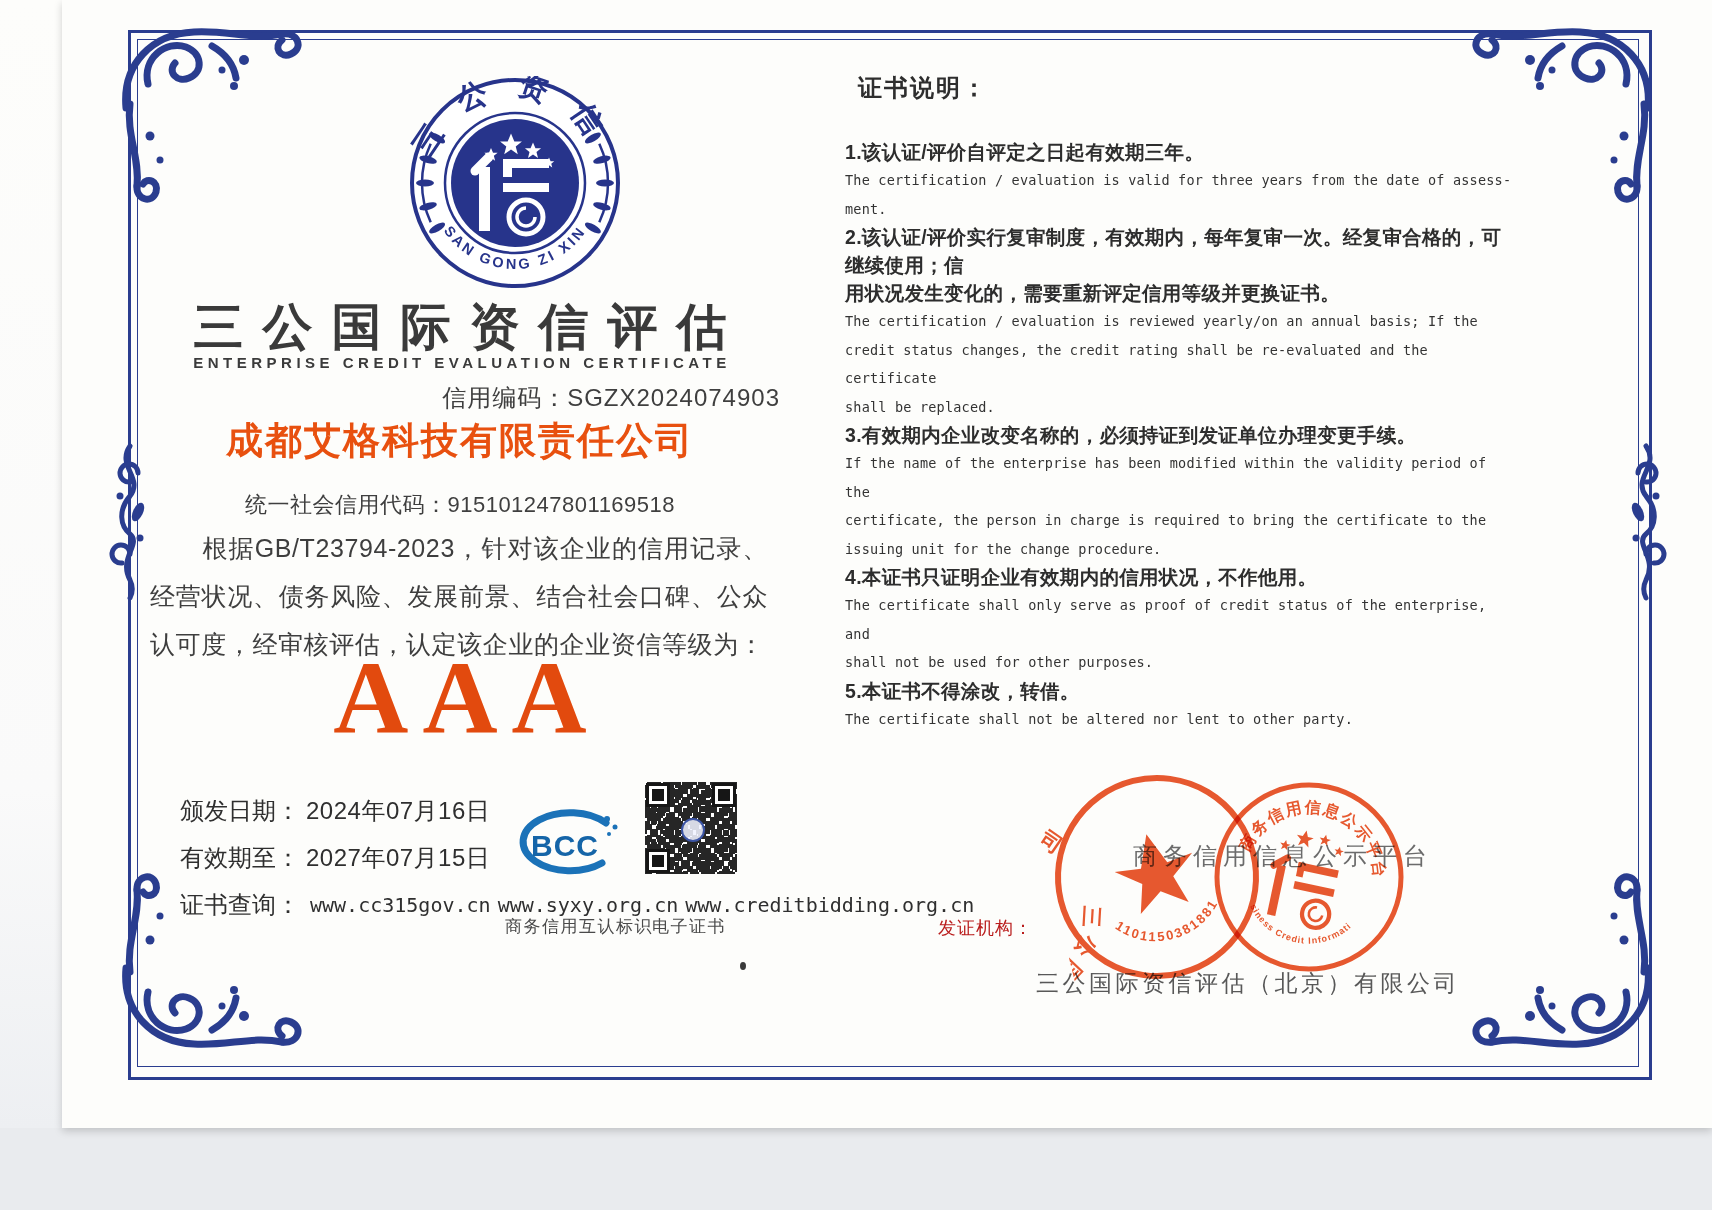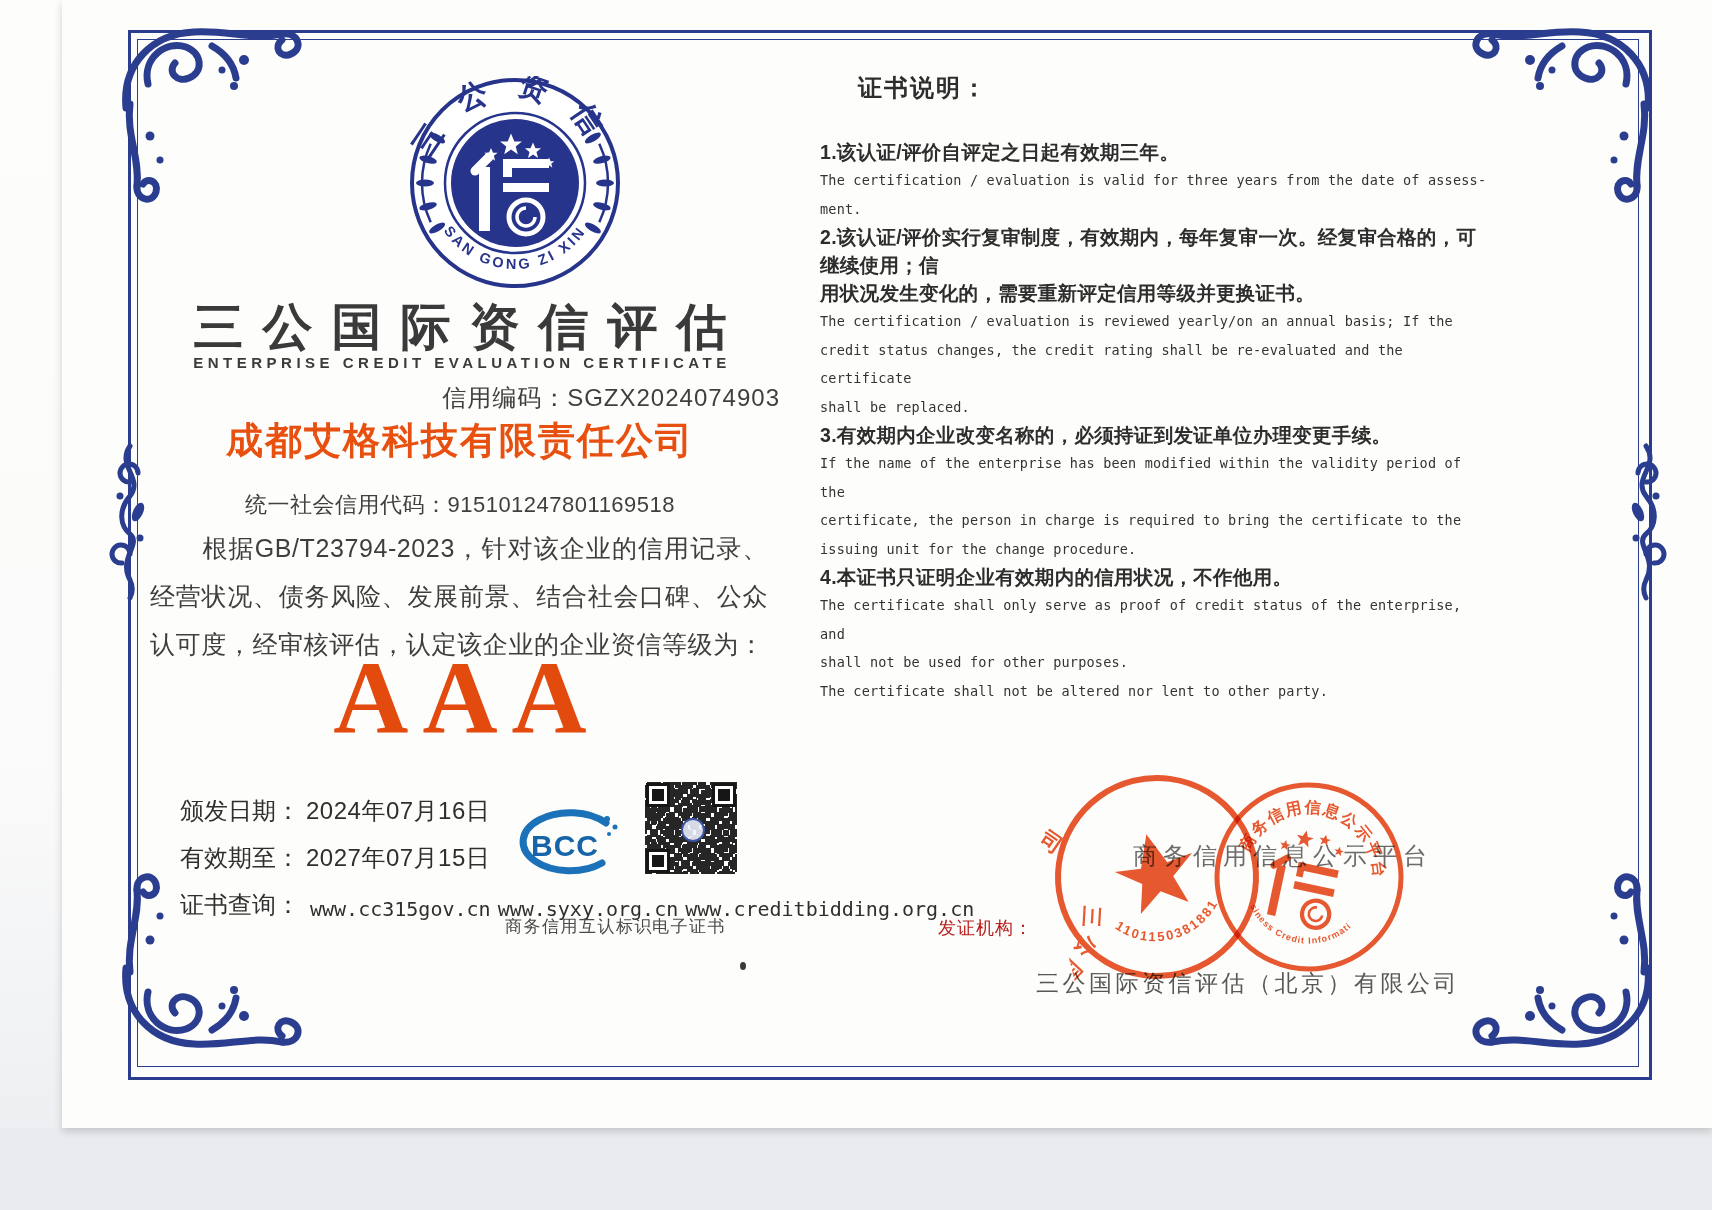--- a/index.html
+++ b/index.html
@@ -34,21 +34,21 @@
   .company{position:absolute;left:140px;top:416px;width:640px;text-align:center;
         font-size:37px;font-weight:bold;color:#e8500f;letter-spacing:2px;}
   .uscc{position:absolute;left:140px;top:490px;width:640px;text-align:center;
         font-size:22px;color:#3f3f3f;letter-spacing:.5px;}
   .statement{position:absolute;left:150px;top:524px;width:618px;
         font-size:25px;line-height:48px;color:#3e3e3e;text-align:justify;text-indent:2.1em;letter-spacing:.6px;}
   .rating{position:absolute;left:140px;top:646px;width:640px;text-align:center;
         font-family:"Liberation Serif",serif;font-size:104px;font-weight:bold;color:#e24a0e;
         letter-spacing:14px;padding-left:14px;box-sizing:border-box;line-height:1;}
   .meta{position:absolute;left:180px;top:795px;font-size:24px;color:#2f2f2f;}
-  .meta-row{display:flex;margin-bottom:15px;align-items:flex-end;}
+  .meta-row{display:flex;margin-bottom:15px;align-items:center;}
   .meta-row .lab{white-space:nowrap;}
   .meta-row .val{margin-left:6px;letter-spacing:.5px;}
   .urls{display:flex;flex-direction:row;gap:7px;margin-left:10px;
         font-family:"DejaVu Sans Mono",monospace;font-size:20px;color:#2f2f2f;}
   .bcc{position:absolute;left:503px;top:803px;width:124px;height:84px;}
   .qr{position:absolute;left:645px;top:782px;width:92px;height:92px;background:#fff;}
   .qr .px{position:absolute;inset:0;opacity:.93;background:
      repeating-conic-gradient(#161616 0 90deg,transparent 0 180deg) 0 0/12px 12px,
      repeating-conic-gradient(#161616 0 90deg,transparent 0 180deg) 5px 7px/16px 16px,
      repeating-conic-gradient(#161616 0 90deg,transparent 0 180deg) 2px 3px/9px 9px;}
@@ -56,21 +56,21 @@
   .f-tl{left:4px;top:4px;} .f-tr{right:4px;top:4px;} .f-bl{left:4px;bottom:4px;}
   .qr-seal{position:absolute;left:50%;top:50%;width:20px;height:20px;margin:-10px 0 0 -10px;border-radius:50%;
         background:rgba(240,243,255,.88);border:2px solid #3c55a5;}
   .badge-label{position:absolute;font-size:17px;color:#4a4a4a;letter-spacing:1.5px;}
   .lab-mutual{left:505px;top:915px;}
   .lab-ecert{left:652px;top:915px;text-align:center;}
   .speck{position:absolute;left:740px;top:962px;width:6px;height:8px;border-radius:50%;background:#3a3a3a;}
 
   
   .notes-heading{position:absolute;left:858px;top:72px;font-size:24px;font-weight:600;color:#2e2e2e;letter-spacing:2px;}
-  .notes{position:absolute;left:820px;top:138px;width:668px;}
+  .notes{position:absolute;left:845px;top:138px;width:668px;}
   .note .zh{font-size:19.5px;font-weight:600;color:#2d2d2d;line-height:28px;white-space:pre-wrap;letter-spacing:.3px;}
   .note .en{font-family:"DejaVu Sans Mono",monospace;font-size:13.5px;color:#333;line-height:28.5px;
         white-space:pre-wrap;letter-spacing:.2px;}
   .issuer-label{position:absolute;left:938px;top:916px;font-size:18px;color:#b91c1c;letter-spacing:1px;}
   .issuer-platform{position:absolute;left:1133px;top:840px;font-size:24px;color:#6b6b6b;letter-spacing:6px;white-space:nowrap;}
   .issuer-company{position:absolute;left:1036px;top:968px;font-size:23px;color:#585858;letter-spacing:3.5px;white-space:nowrap;}
   .stamp{position:absolute;opacity:.9;mix-blend-mode:multiply;}
   .stamp1{left:1052px;top:772px;width:210px;height:210px;transform:rotate(-14deg);}
   .stamp2{left:1212px;top:780px;width:194px;height:194px;transform:rotate(12deg);}
 </style>
@@ -296,20 +296,21 @@
       <div class="en">If the name of the enterprise has been modified within the validity period of the
 certificate, the person in charge is required to bring the certificate to the
 issuing unit for the change procedure.</div>
     </div>
     <div class="note">
       <div class="zh">4.本证书只证明企业有效期内的信用状况，不作他用。</div>
       <div class="en">The certificate shall only serve as proof of credit status of the enterprise, and
 shall not be used for other purposes.</div>
     </div>
     <div class="note">
+      <div class="zh">5.本证书不得涂改，转借。</div>
       <div class="en">The certificate shall not be altered nor lent to other party.</div>
     </div>
   </div>
 
   <div class="issuer-label">发证机构：</div>
   <div class="issuer-platform">商务信用信息公示平台</div>
   <div class="issuer-company">三公国际资信评估（北京）有限公司</div>
 
   <svg class="stamp stamp1" viewBox="-105 -105 210 210">
     <defs>

